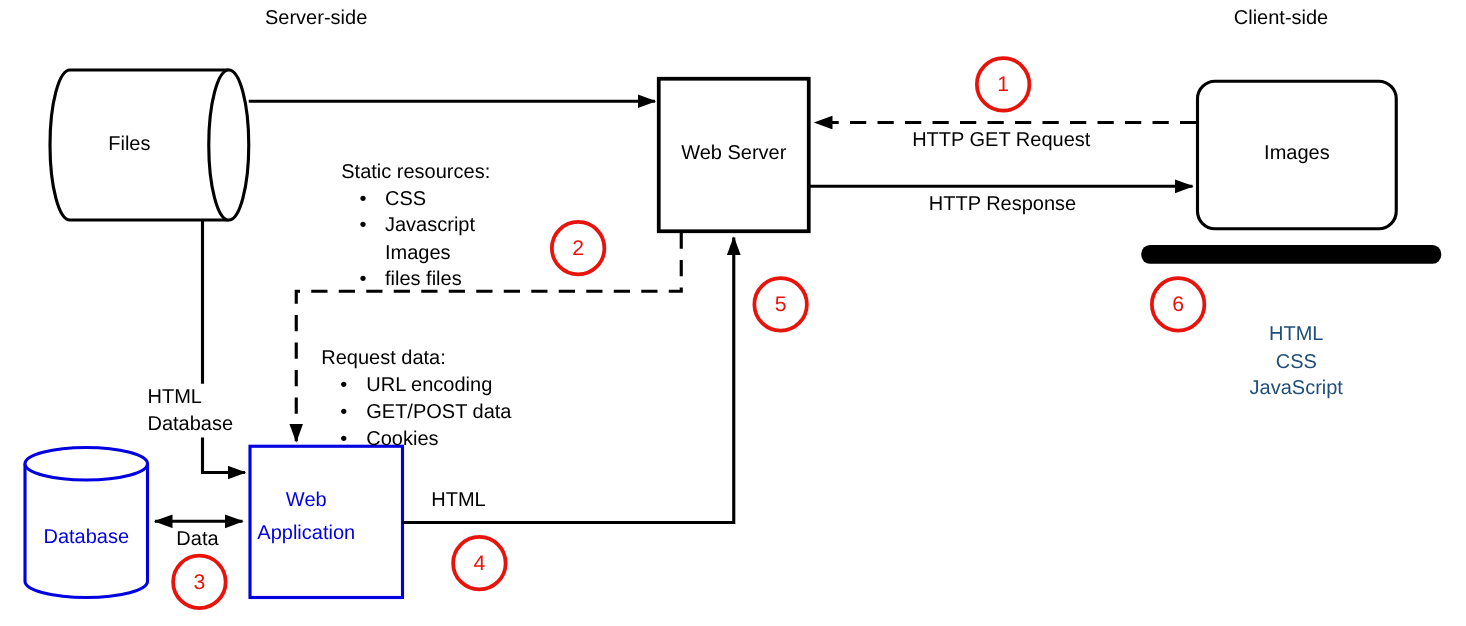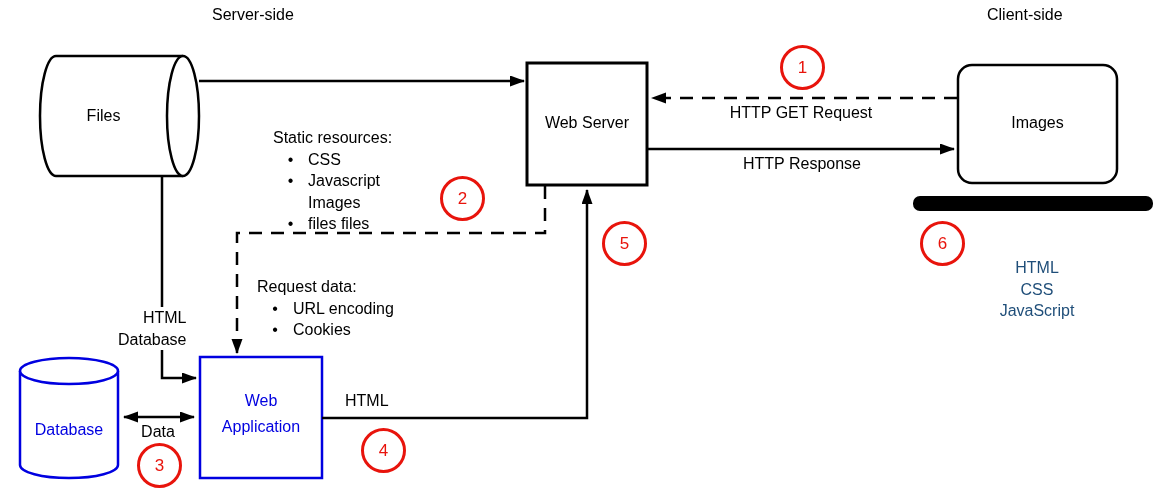--- a/index.html
+++ b/index.html
@@ -5,21 +5,21 @@
   html,body{margin:0;padding:0;background:#ffffff;}
   #canvas{
     position:relative;
     width:1173px;height:501px;
     background:#ffffff;
     font-family:"Liberation Sans", sans-serif;
     color:#000;
     overflow:hidden;
   }
   #wires{position:absolute;left:0;top:0;width:1173px;height:501px;}
-  .lbl{position:absolute;font-size:16px;line-height:20px;white-space:nowrap;text-align:right;}
+  .lbl{position:absolute;font-size:16px;line-height:20px;white-space:nowrap;}
   .ctr{text-align:center;}
   .zone-lbl{font-size:16px;}
   
   .node-lbl{position:absolute;font-size:16px;display:flex;align-items:center;justify-content:center;text-align:center;}
   .blue-txt{color:#0000e0;}
   
   .ann{position:absolute;font-size:16px;}
   .ann .ttl{line-height:21.5px;margin-top:38px;}
   .ann .row{display:flex;line-height:21.5px;}
   .ann .bullet{display:inline-block;text-align:center;flex:0 0 auto;}
@@ -77,21 +77,21 @@
     <path d="M322,418 H587 V190" stroke="#000" stroke-width="2.5" fill="none" marker-end="url(#ah)"></path>
   </svg>
 
   <div class="lbl zone-lbl" style="left:212px;top:5px;">Server-side</div>
   <div class="lbl zone-lbl" style="left:987px;top:5px;">Client-side</div>
 
   <div class="node-lbl" style="left:32px;top:106px;width:143px;height:20px;">Files</div>
   <div class="node-lbl" style="left:527px;top:113px;width:120px;height:20px;">Web Server</div>
   <div class="node-lbl" style="left:958px;top:113px;width:159px;height:20px;">Images</div>
   <div class="node-lbl blue-txt" style="left:20px;top:420px;width:98px;height:20px;">Database</div>
-  <div class="node-lbl blue-txt" style="left:200px;top:388px;width:122px;height:52px;flex-direction:column;line-height:26px;">
+  <div class="node-lbl blue-txt" style="left:184px;top:388px;width:122px;height:52px;flex-direction:column;line-height:26px;">
     <span>Web</span>
     <span>Application</span>
   </div>
 
   <div class="lbl ctr" style="left:691px;top:103px;width:220px;">HTTP GET Request</div>
   <div class="lbl ctr" style="left:692px;top:154px;width:220px;">HTTP Response</div>
   <div class="lbl ctr" style="left:128px;top:422px;width:60px;">Data</div>
   <div class="lbl" style="left:345px;top:391px;">HTML</div>
 
   <div class="ann sr" style="left:273px;top:89px;">
@@ -115,20 +115,24 @@
   </div>
 
   <div class="ann rq" style="left:257px;top:238px;">
     <div class="ttl">Request data:</div>
     <div class="row">
       <span class="bullet"></span>
       <span>URL encoding</span>
     </div>
     <div class="row">
       <span class="bullet"></span>
+      <span>GET/POST data</span>
+    </div>
+    <div class="row">
+      <span class="bullet"></span>
       <span>Cookies</span>
     </div>
   </div>
 
   <div class="lbl mask" style="left:116px;top:307px;line-height:21.5px;">
     <div>HTML</div>
     <div>Database</div>
   </div>
 
   <div class="stack" style="left:962px;top:257px;width:150px;">

